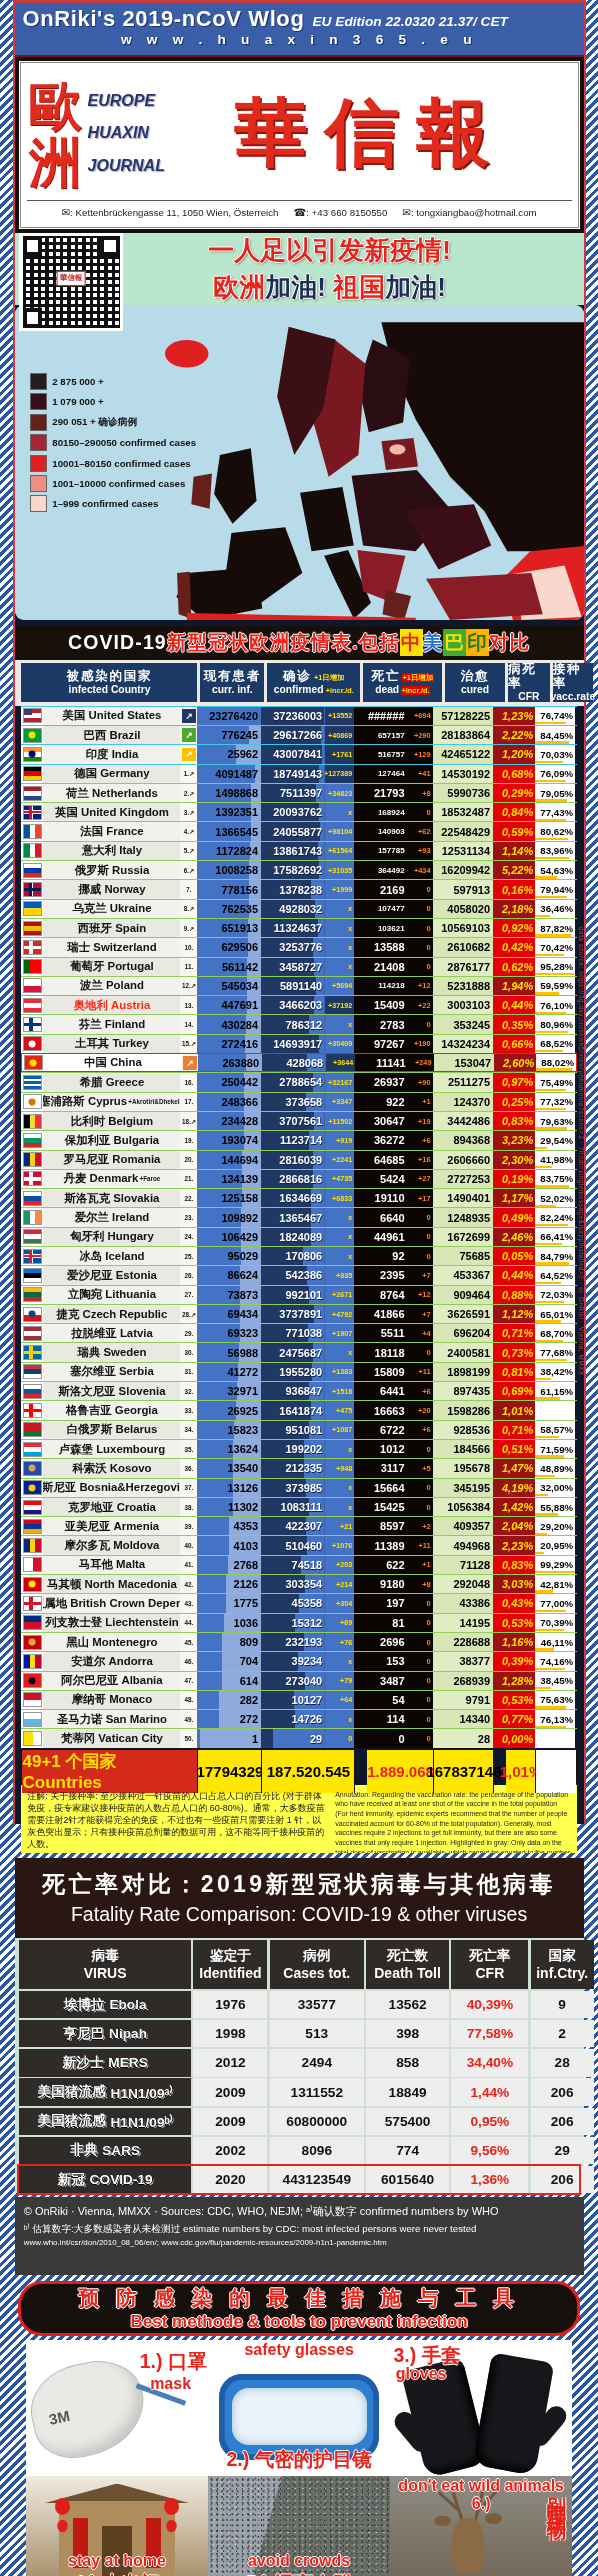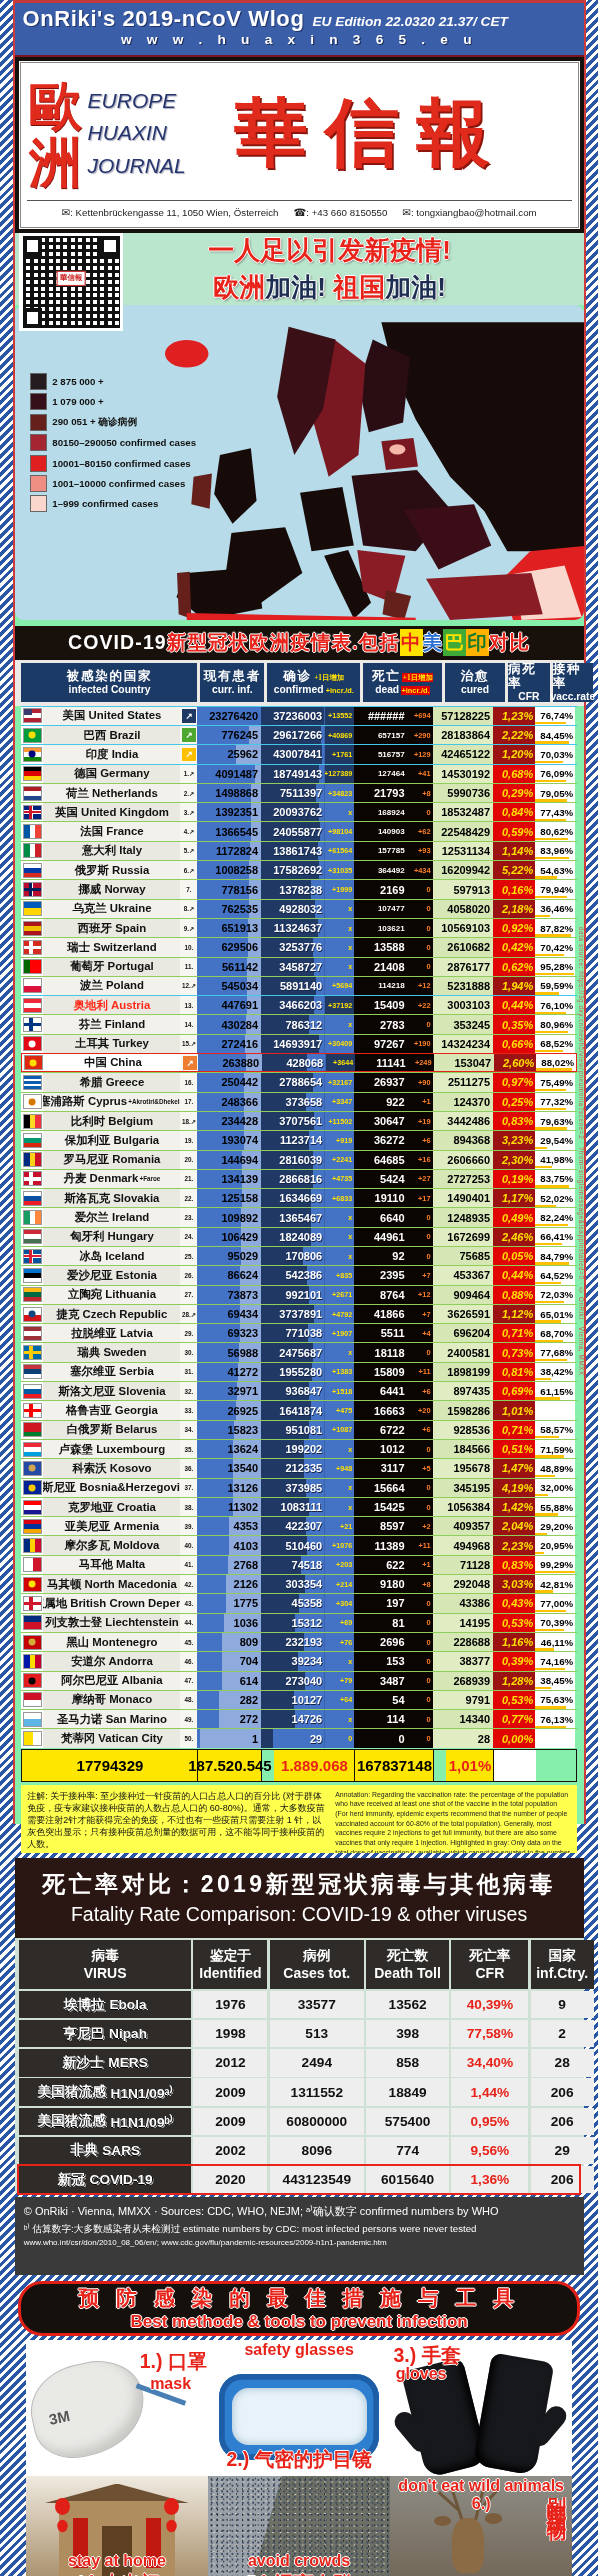--- a/index.html
+++ b/index.html
@@ -3,41 +3,41 @@
 <meta charset="utf-8">
 <title>OnRiki's 2019-nCoV Wlog</title>
 <style>
   *{box-sizing:border-box;margin:0;padding:0;}
   html,body{width:598px;}
   body{
     height:2576px;overflow:hidden;
     font-family:"Liberation Sans",sans-serif;
     background:repeating-linear-gradient(135deg,#2a57a5 0 3.4px,#ffffff 3.4px 6.3px);
   }
-  .page{width:573px;height:1824px;margin:0 12.6px;background:#86efac;
+  .page{width:573px;height:1824px;margin:0 12.6px;background:#0f172a;
     border-left:2.3px solid #d03a3a;border-right:2.3px solid #d03a3a;position:relative;}
 
   
   .topbar{height:57px;background:#3b5ea8;border-top:3.4px solid #c23a3a;border-bottom:2.3px solid #7a1420;
     color:#fff;padding:3.4px 8px 0 8px;}
   .topbar .l1{display:flex;align-items:baseline;gap:8px;}
   .wlog-title{font-size:22px;font-weight:bold;letter-spacing:0.6px;text-shadow:1.1px 1.1px 0 #22356b;}
   .edition{font-size:13.7px;font-style:italic;font-weight:bold;}
   .wwwline{text-align:center;font-size:13.7px;font-weight:bold;letter-spacing:5.7px;
     color:#fff;text-shadow:1.1px 1.1px 0 #1b2c57;}
 
   
   .masthead{height:176px;background:#fff;border:4px solid #15100c;outline:1.1px solid #888;outline-offset:-6.9px;
     display:flex;flex-direction:column;}
   .mast-main{flex:1;display:flex;align-items:center;padding:5.7px 10.3px 0 10.3px;}
   .mast-left{width:143px;display:flex;gap:5.7px;}
   .cn-vert{display:flex;flex-direction:column;font-size:53px;line-height:57px;color:#e02a1c;font-weight:bold;
     font-family:"DejaVu Serif","Liberation Serif",serif;text-shadow:0.6px 0.6px 0 #7a0d07;}
   .mast-labels{display:flex;flex-direction:column;justify-content:space-around;padding:8px 0;}
-  .mast-labels span{font-size:21px;font-weight:normal;font-style:italic;color:#27356e;text-shadow:1.1px 1.1px 1.1px #aab;}
+  .mast-labels span{font-size:16px;font-weight:bold;font-style:italic;color:#27356e;text-shadow:1.1px 1.1px 1.1px #aab;}
   .mast-title{flex:1;text-align:center;font-size:74px;font-weight:bold;color:#e02a1c;
     font-family:"DejaVu Serif","Liberation Serif",serif;letter-spacing:17px;text-shadow:1.7px 1.7px 0.6px #8c150c;}
   .mast-addr{height:23px;border-top:1.1px solid #555;margin:0 8px 5.7px 8px;display:flex;align-items:center;
     justify-content:center;gap:15px;font-size:9.7px;color:#222;}
   .mast-addr .ic{font-size:10.3px;}
 
   
   .promo{position:relative;height:387px;}
   .slogan{height:72px;background:#b9e6cd;margin-left:0;padding-left:61px;display:flex;flex-direction:column;
     justify-content:center;align-items:center;}
@@ -67,21 +67,21 @@
   .tt-w{color:#fff;} .tt-r{color:#e8231a;text-shadow:0.9px 0 0 #fff,-0.9px 0 0 #fff,0 0.9px 0 #fff,0 -0.9px 0 #fff;}
   .tt-cn{color:#e8231a;background:#ffe100;padding:0 1.1px;}
   .tt-us{color:#2a6fd4;text-shadow:0.9px 0 0 #fff,-0.9px 0 0 #fff,0 0.9px 0 #fff,0 -0.9px 0 #fff;}
   .tt-br{color:#ffe100;background:#3faa35;padding:0 1.1px;}
   .tt-in{color:#1a7a2e;background:#ffb300;padding:0 1.1px;}
 
   .grid-head{display:grid;grid-template-columns:176px 64px 93px 79px 60px 42px 40px;
     gap:2.9px;padding:3.4px 6.9px;height:46px;background:#eceae6;}
   .gh{background:#1b3a66;color:#fff;display:flex;flex-direction:column;align-items:center;justify-content:center;
     font-weight:bold;line-height:1.1;}
-  .gh .zh{font-size:12.6px;letter-spacing:1.7px;font-family:Liberation Serif, serif;} .gh .en{font-size:10.3px;}
+  .gh .zh{font-size:12.6px;letter-spacing:1.7px;} .gh .en{font-size:10.3px;}
   .gh .inc-y{color:#ffe100;font-size:7.4px;margin-left:2.3px;letter-spacing:0;}
   .gh .inc-r{color:#ffe100;background:#e00000;font-size:7.4px;margin-left:1.7px;letter-spacing:0;padding:0 0.6px;}
 
   .rows{padding:0 6.9px;position:relative;}
   .row{display:grid;grid-template-columns:22px 137px 17px 64px 63px 30px 53px 26px 60px 42px 40px;
     height:19.3px;align-items:stretch;border-top:1.1px solid #8fce5a;}
   .row.cyan{border-top-color:#45c8e8;}
   .row.china{border:1.7px solid #e8231a;}
   .cell{display:flex;align-items:center;overflow:hidden;}
   .c-flag{justify-content:center;background:#fff;position:relative;}
@@ -2472,20 +2472,21 @@
           <span class="v">28</span>
         </div>
     <div class="cell c-cfr" style="background:#e00404">
           <span class="v">0,00%</span>
         </div>
     <div class="cell c-vacc"></div>
       </div>
     </div>
 
   <div class="total">
+    <div class="tcell t-label">49+1 个国家 Countries</div>
     <div class="tcell t-y">17794329</div>
     <div class="tcell t-y">187.520.545</div>
     <div class="tcell t-red">1.889.068</div>
     <div class="tcell t-y">167837148</div>
     <div class="tcell t-red">1,01%</div>
     <div class="tcell"></div>
   </div>
 
   <div class="annot">
     <div class="zh">注解: 关于接种率: 至少接种过一针疫苗的人口占总人口的百分比 (对于群体免疫，疫专家建议接种疫苗的人数占总人口的 60-80%)。通常，大多数疫苗需要注射2针才能获得完全的免疫，不过也有一些疫苗只需要注射 1 针，以灰色突出显示；只有接种疫苗总剂量的数据可用，这不能等同于接种疫苗的人数。</div>

